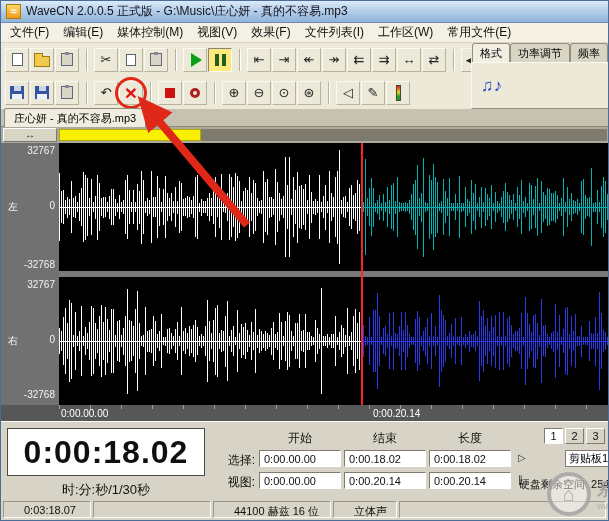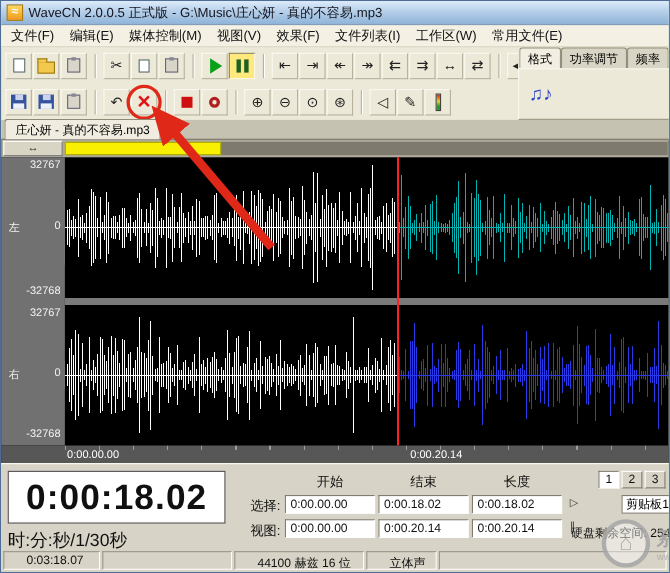--- a/index.html
+++ b/index.html
@@ -56,21 +56,21 @@
 .labelcol{position:absolute;left:0;top:16px;width:58px;height:262px;background:#717171}
 .labelcol span{position:absolute;font-size:10px;color:#f2f2f2;right:4px}
 .labelcol .lc-ch{left:7px;right:auto}
 .wavesvg{position:absolute;left:58px;top:16px;display:block}
 .ruler{position:absolute;left:0;top:278px;width:100%;height:16px;background:#575757;overflow:hidden}
 .ruler::before{content:"";position:absolute;left:58px;top:0;right:0;height:4px;background:repeating-linear-gradient(90deg,#9c9c9c 0 1px,transparent 1px 31px)}
 .rl{position:absolute;top:3px;font-size:10px;color:#fff;white-space:nowrap}
 
 .bottom{position:absolute;left:0;top:420px;width:100%;height:78px;background:#d7d3c6;border-top:1px solid #fdfcf5}
 .timebox{position:absolute;left:6px;top:6px;width:198px;height:48px;background:#fff;border:1px solid #4a4a4a;display:flex;align-items:center;justify-content:center;font-size:32px;font-weight:bold;color:#101010;letter-spacing:1px}
-.timefmt{position:absolute;left:6px;top:59px;width:198px;font-size:16px;color:#101010}
+.timefmt{position:absolute;left:6px;top:59px;width:198px;text-align:center;font-size:13px;color:#101010}
 .hdr{position:absolute;top:8px;width:82px;text-align:center;font-size:12px;color:#101010}
 .rowlabel{position:absolute;left:214px;width:40px;text-align:right;font-size:12px;color:#101010}
 .tfield{position:absolute;width:82px;height:17px;background:#fff;border:1px solid;border-color:#807c6e #fff #fff #807c6e;font-size:11px;padding:2px 0 0 4px;color:#101010}
 .mini-ind{position:absolute;font-size:10px;color:#333}
 .presets{position:absolute;left:543px;top:6px;display:flex;gap:2px}
 .preset{width:19px;height:16px;font-size:11px;text-align:center;line-height:14px;background:#d7d3c6;border:1px solid;border-color:#fff #807c6e #807c6e #fff;color:#101010}
 .preset.active{background:#fff;border-color:#807c6e #fff #fff #807c6e}
 .clipdrop{position:absolute;left:564px;top:28px;width:66px;height:17px;background:#fff;border:1px solid #807c6e;display:flex;align-items:center}
 .clipdrop .lbl{font-size:11px;padding-left:3px;white-space:nowrap;flex:1}
 .clipdrop .arrow{width:13px;height:100%;background:#cfcbbe;border-left:1px solid #807c6e;font-size:7px;text-align:center;line-height:15px;color:#222}

